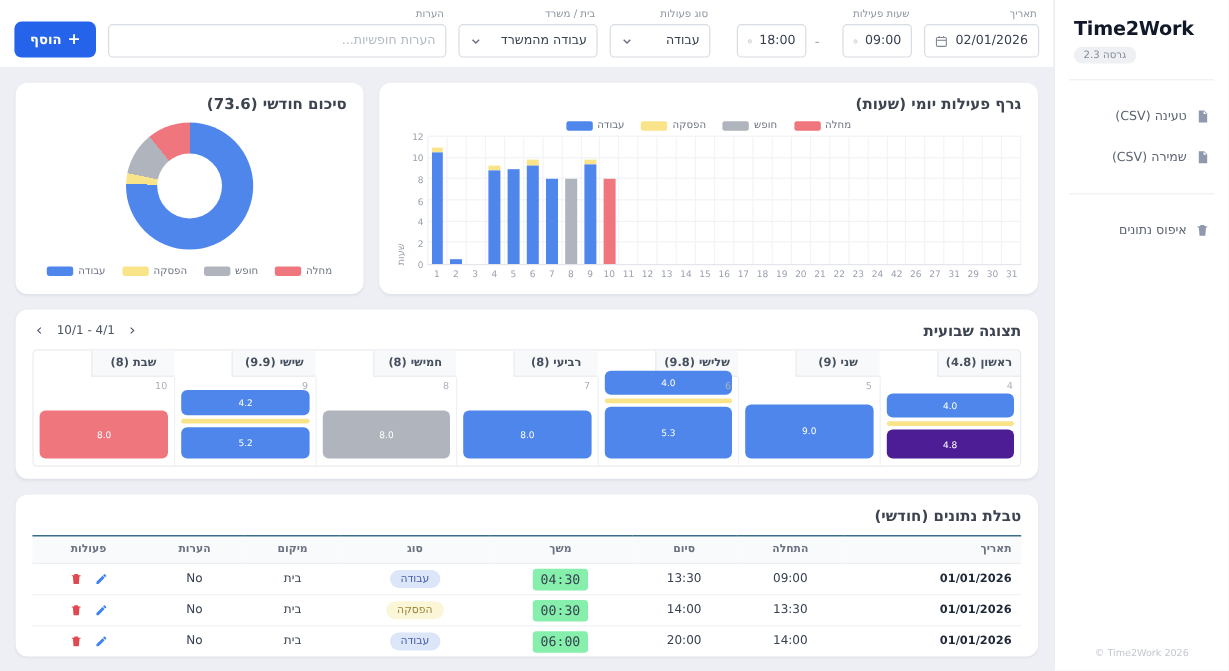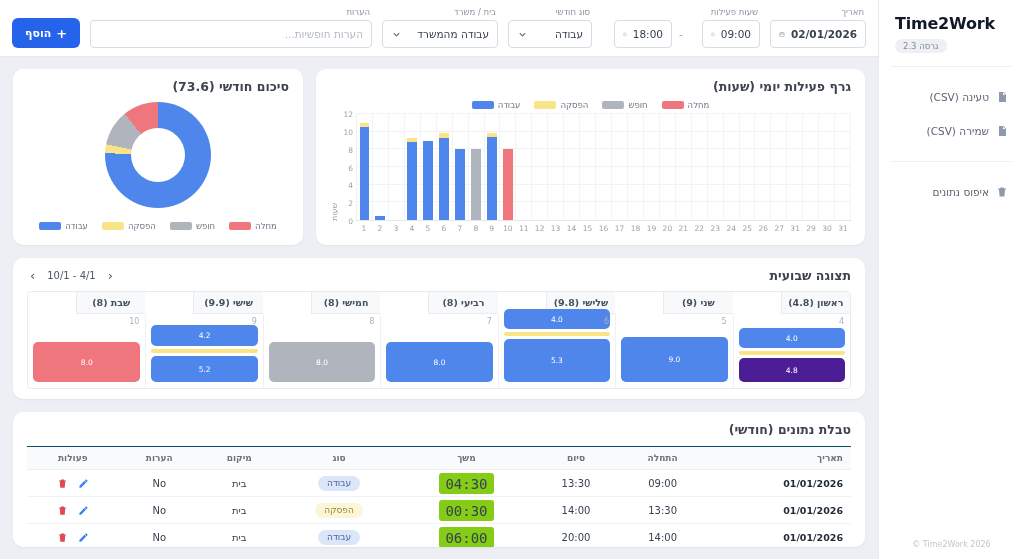--- a/index.html
+++ b/index.html
@@ -43,21 +43,21 @@
     background:#ffffff; border-bottom:1px solid #e7e9ee;
     padding:7px 12px 8px; display:flex; gap:10px; align-items:flex-end; flex-shrink:0;
   }
   .fgroup { display:flex; flex-direction:column; gap:3px; align-items:flex-start; }
   .fgroup label { font-size:8.5px; color:#8a93a1; padding-right:2px; }
   .ctrl {
     height:28px; border:1px solid #d8dce3; border-radius:4px; background:#fff;
     display:flex; align-items:center; gap:6px; padding:0 8px; font-size:10.5px; color:#374151;
   }
   .ctrl svg { width:11px; height:11px; opacity:.75; }
-  .ctrl-date { width:96px; justify-content:space-between;font-weight:bold; }
+  .ctrl-date { width:96px; justify-content:center; }
   .ctrl-time { width:58px; justify-content:space-between;margin-left:12px; }
   .time-sep { color:#9aa1ad; padding:0 1px; align-self:center; margin-bottom:8px; }
   .ctrl-select { justify-content:space-between; }
   .sel-type { width:84px; }
   .sel-loc { width:116px; }
   .notes-group { flex:1; }
   .ctrl-notes { width:100%; }
   .ctrl-notes input {
     border:none; outline:none; width:100%; font-family:inherit; font-size:10.5px;
     background:transparent; color:#374151; text-align:right;
@@ -130,21 +130,21 @@
   .table-card .card-title { margin-bottom:9px; }
   table { width:100%; border-collapse:collapse; }
   thead th {
     background:#f9fafb; border-top:1px solid #0c4a6e; border-bottom:1px solid #edeff2;
     font-size:9px; color:#6b7280; font-weight:bold; padding:6px 8px; text-align:center;
   }
   thead th:first-child { text-align:right; }
   tbody td { border-bottom:1px solid #f1f2f5; padding:5px 8px; text-align:center; font-size:10px; color:#374151; }
   tbody td.c-date { text-align:right; font-weight:bold; color:#1f2937; font-size:9.5px; }
   .dur {
-    font-family:"DejaVu Sans Mono", monospace; font-size:14px; background:#84cc16;
+    font-family:"DejaVu Sans Mono", monospace; font-size:11px; background:#86efac;
     padding:2.5px 6px; border-radius:3px; color:#374151;
   }
   .pill { display:inline-block; font-size:9px; padding:2.5px 9px; border-radius:10px; }
   .pill.work { background:#dce6f9; color:#4a5ea8; }
   .pill.break { background:#fcf6d9; color:#9b8636; }
   .actions { display:flex; gap:10px; justify-content:center; align-items:center; }
   .icon-btn { background:none; border:none; cursor:pointer; padding:0; line-height:0; }
   .icon-btn svg { width:11px; height:11px; }
   .ic-edit { fill:#3b82f6; }
   .ic-del { fill:#e0494f; }
@@ -214,21 +214,21 @@
           <div class="ctrl ctrl-time">
             <span>18:00</span>
             <svg viewBox="0 0 24 24" fill="none" stroke="#5b6472" stroke-width="2">
                 <circle cx="12" cy="12" r="9"></circle>
                 <polyline points="12 7 12 12 15 14"></polyline>
               </svg>
           </div>
         </div>
       </div>
       <div class="fgroup">
-        <label>סוג חודשי</label>
+        <label>סוג פעולות</label>
         <div class="ctrl ctrl-select sel-type">
           <span>עבודה</span>
           <svg viewBox="0 0 24 24" fill="none" stroke="#374151" stroke-width="2.6">
               <polyline points="6 9 12 15 18 9"></polyline>
             </svg>
         </div>
       </div>
       <div class="fgroup">
         <label>בית / משרד</label>
         <div class="ctrl ctrl-select sel-loc">
@@ -365,21 +365,21 @@
                   <span>15</span>
                   <span>16</span>
                   <span>17</span>
                   <span>18</span>
                   <span>19</span>
                   <span>20</span>
                   <span>21</span>
                   <span>22</span>
                   <span>23</span>
                   <span>24</span>
-                  <span>25</span>
+                  <span>42</span>
                   <span>26</span>
                   <span>27</span>
                   <span>31</span>
                   <span>29</span>
                   <span>30</span>
                   <span>31</span>
                 </div>
             </div>
           </div>
         </section>

